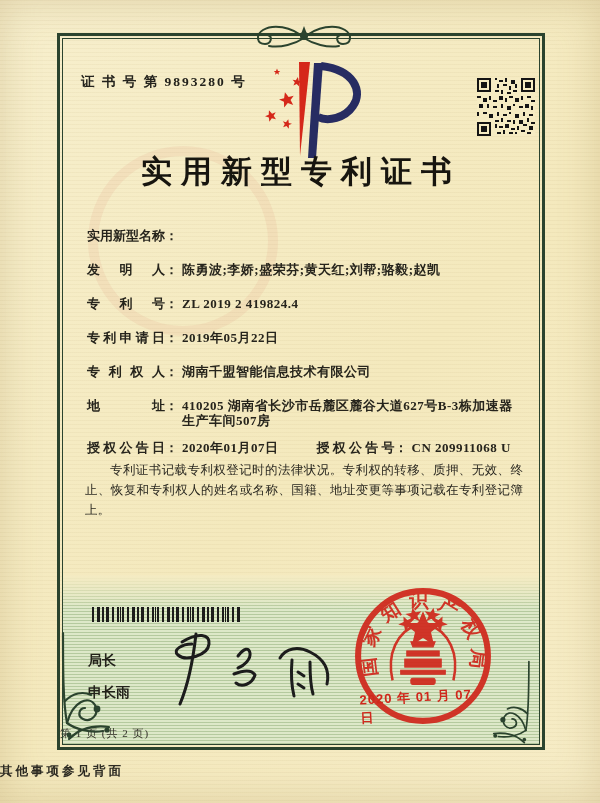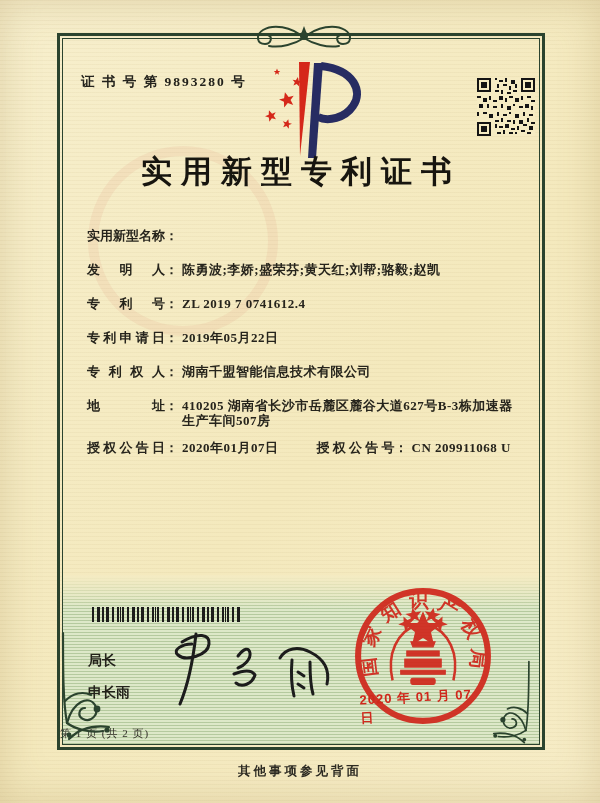--- a/index.html
+++ b/index.html
@@ -75,21 +75,21 @@
     transform:rotate(-3deg);font-family:"Liberation Sans","DejaVu Sans",sans-serif;
   }
   .page-indicator{
     position:absolute;left:0;width:100%;top:690px;text-align:left;
     font-size:11px;color:#33312a;letter-spacing:1px;
   }
   .flourish-top{position:absolute;left:169px;top:-16px;width:150px;height:36px;}
   .flourish-bl{position:absolute;left:-1px;top:595px;width:60px;height:115px;}
   .flourish-br{position:absolute;right:-1px;top:624px;width:68px;height:88px;transform:scaleX(-1);}
   .footer-note{
-    position:absolute;left:0;top:763px;width:100%;text-align:center;
+    position:absolute;left:0;top:763px;width:100%;
     font-size:12.5px;color:#2c2a22;letter-spacing:3px;font-weight:bold;
   }
 </style>
 </head>
 <body>
 
 <svg width="0" height="0" style="position:absolute">
   <defs>
     <path id="star5" d="M0,-1 L0.294,-0.309 L0.951,-0.309 L0.427,0.118 L0.588,0.809 L0,0.4 L-0.588,0.809 L-0.427,0.118 L-0.951,-0.309 L-0.294,-0.309 Z"></path>
   </defs>
@@ -207,21 +207,21 @@
           <span class="fcolon">：</span>
       </div>
       <div class="field-row">
         <span class="flabel">发明人</span>
           <span class="fcolon">：</span>
         <span class="fvalue">陈勇波;李娇;盛荣芬;黄天红;刘帮;骆毅;赵凯</span>
       </div>
       <div class="field-row">
         <span class="flabel">专利号</span>
           <span class="fcolon">：</span>
-        <span class="fvalue">ZL 2019 7 0741612.4</span>
+        <span class="fvalue">ZL 2019 2 419824.4</span>
       </div>
       <div class="field-row">
         <span class="flabel">专利申请日</span>
           <span class="fcolon">：</span>
         <span class="fvalue">2019年05月22日</span>
       </div>
       <div class="field-row">
         <span class="flabel">专利权人</span>
           <span class="fcolon">：</span>
         <span class="fvalue">湖南千盟智能信息技术有限公司</span>
@@ -239,20 +239,21 @@
         </span>
         <span class="grant-group second">
           <span class="flabel">授权公告号</span>
             <span class="fcolon">：</span>
           <span class="fvalue">CN 209911068 U</span>
         </span>
       </div>
     </div>
 
     <div class="paras">
+      <p>专利证书记载专利权登记时的法律状况。专利权的转移、质押、无效、终止、恢复和专利权人的姓名或名称、国籍、地址变更等事项记载在专利登记簿上。</p>
     </div>
 
     <div class="band"></div>
 
     <div class="barcode"></div>
 
     <div class="director-title">局长</div>
     <div class="director-name">申长雨</div>
 
     <svg class="signature" viewBox="0 0 200 100">

